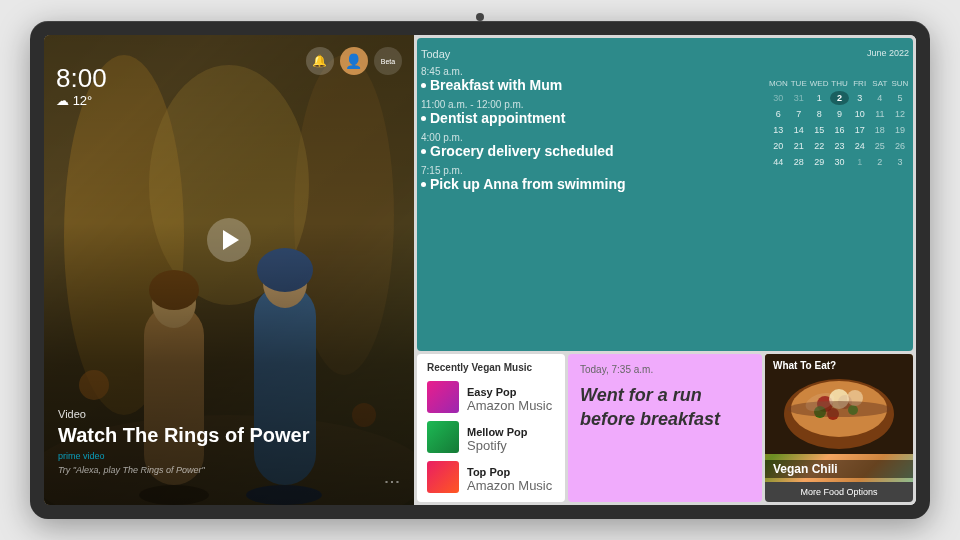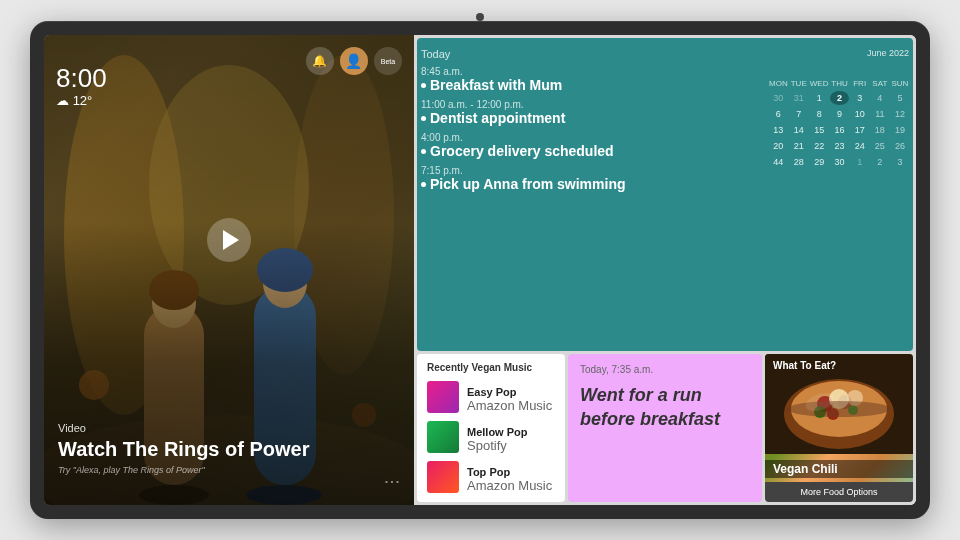--- a/index.html
+++ b/index.html
@@ -405,20 +405,21 @@
         <div class="icon-circle" style="font-size:7px;background:rgba(255,255,255,0.15);">Beta</div>
       </div>
 
       <div class="play-btn">
         <div class="play-triangle"></div>
       </div>
 
       <div class="bottom-text">
         <div class="video-label">Video</div>
         <div class="video-title">Watch The Rings of Power</div>
+        <div class="prime-badge">prime video</div>
         <div class="alexa-hint">Try "Alexa, play The Rings of Power"</div>
       </div>
 
       <div class="dots-menu">⋮</div>
     </div>
 
     <div class="right-panel">
 
       <div class="events-widget">
         <div class="events-list">

